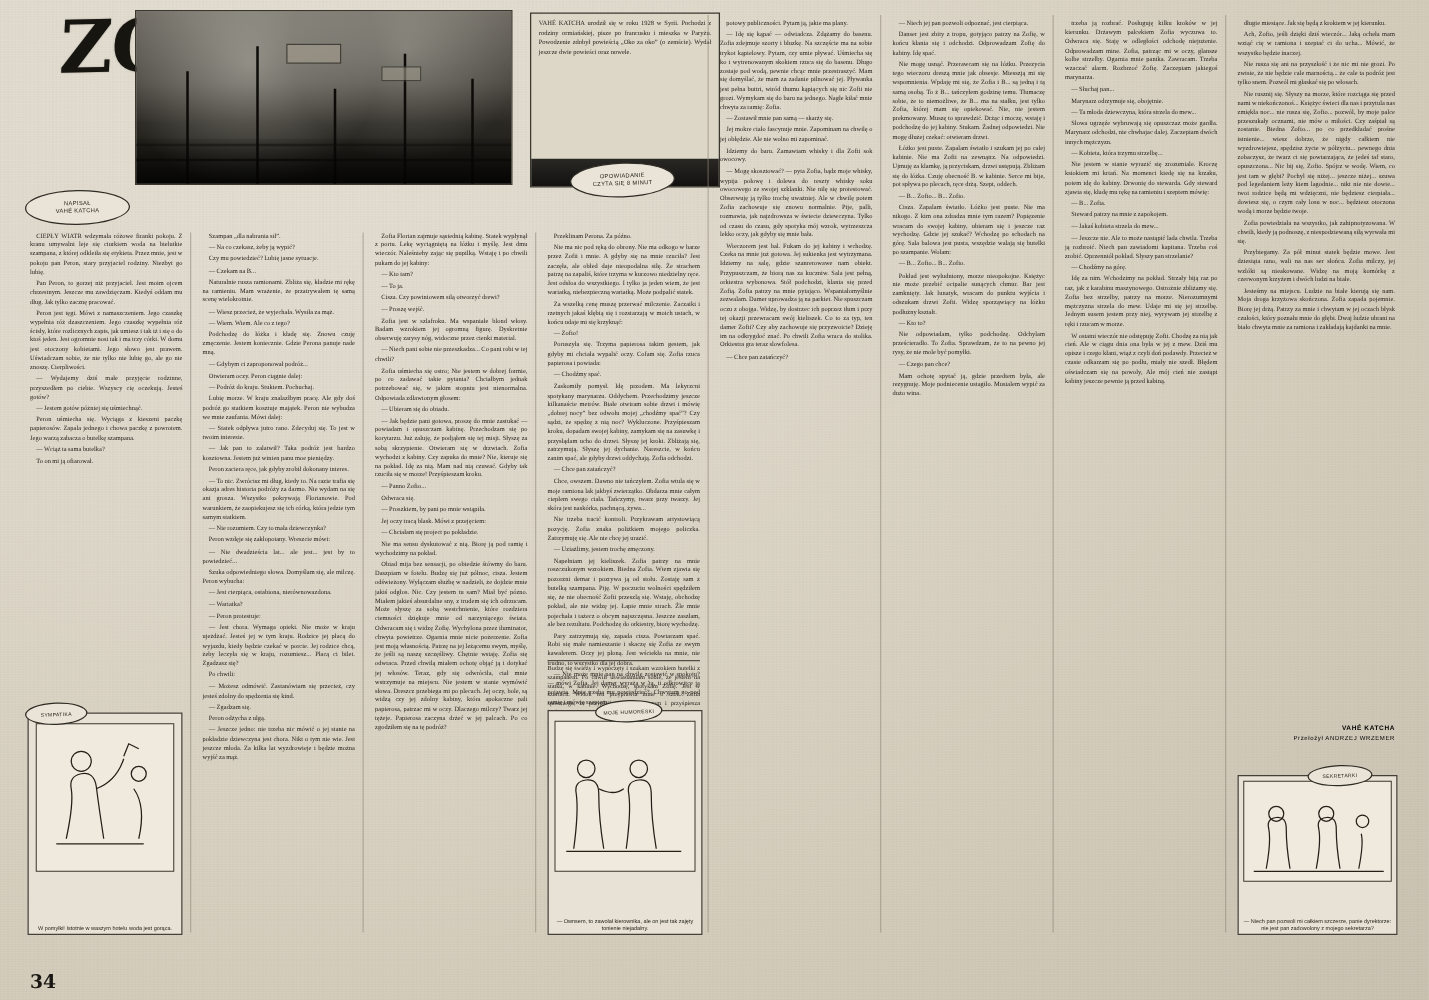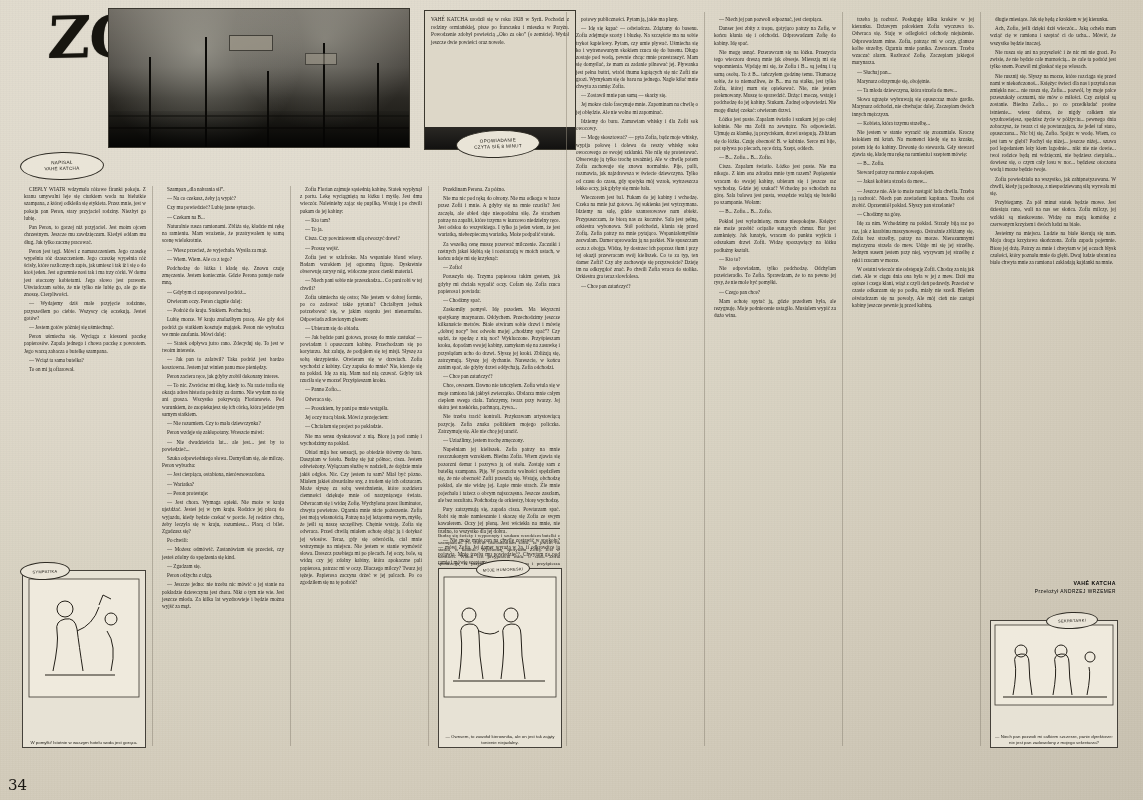--- a/index.html
+++ b/index.html
@@ -113,23 +113,23 @@
     border:1px solid #45413a;
     overflow:hidden;
   }
   .cart .cap{
     position:absolute;bottom:2px;left:3px;right:3px;
     font-size:4.4px;line-height:1.25;text-align:center;
     font-family:"Liberation Sans", sans-serif;color:#211e18;
   }
   .figline{stroke:#242019;stroke-width:1;fill:none;}
   .pagenum{
-    position:absolute;left:8px;bottom:6px;
+    position:absolute;left:24px;bottom:6px;
     font-family:"DejaVu Serif", serif;
-    font-size:15px;font-weight:normal;color:#1a1712;
+    font-size:15px;font-weight:bold;color:#1a1712;
   }
   .signoff{
     font-family:"Liberation Sans", sans-serif;
     font-size:5.2px;font-weight:bold;letter-spacing:.5px;
     text-align:right;line-height:1.5;margin-top:4px;
   }
   .midbox{
     position:absolute;
     border-top:1px solid #55504a;
     border-bottom:1px solid #55504a;

